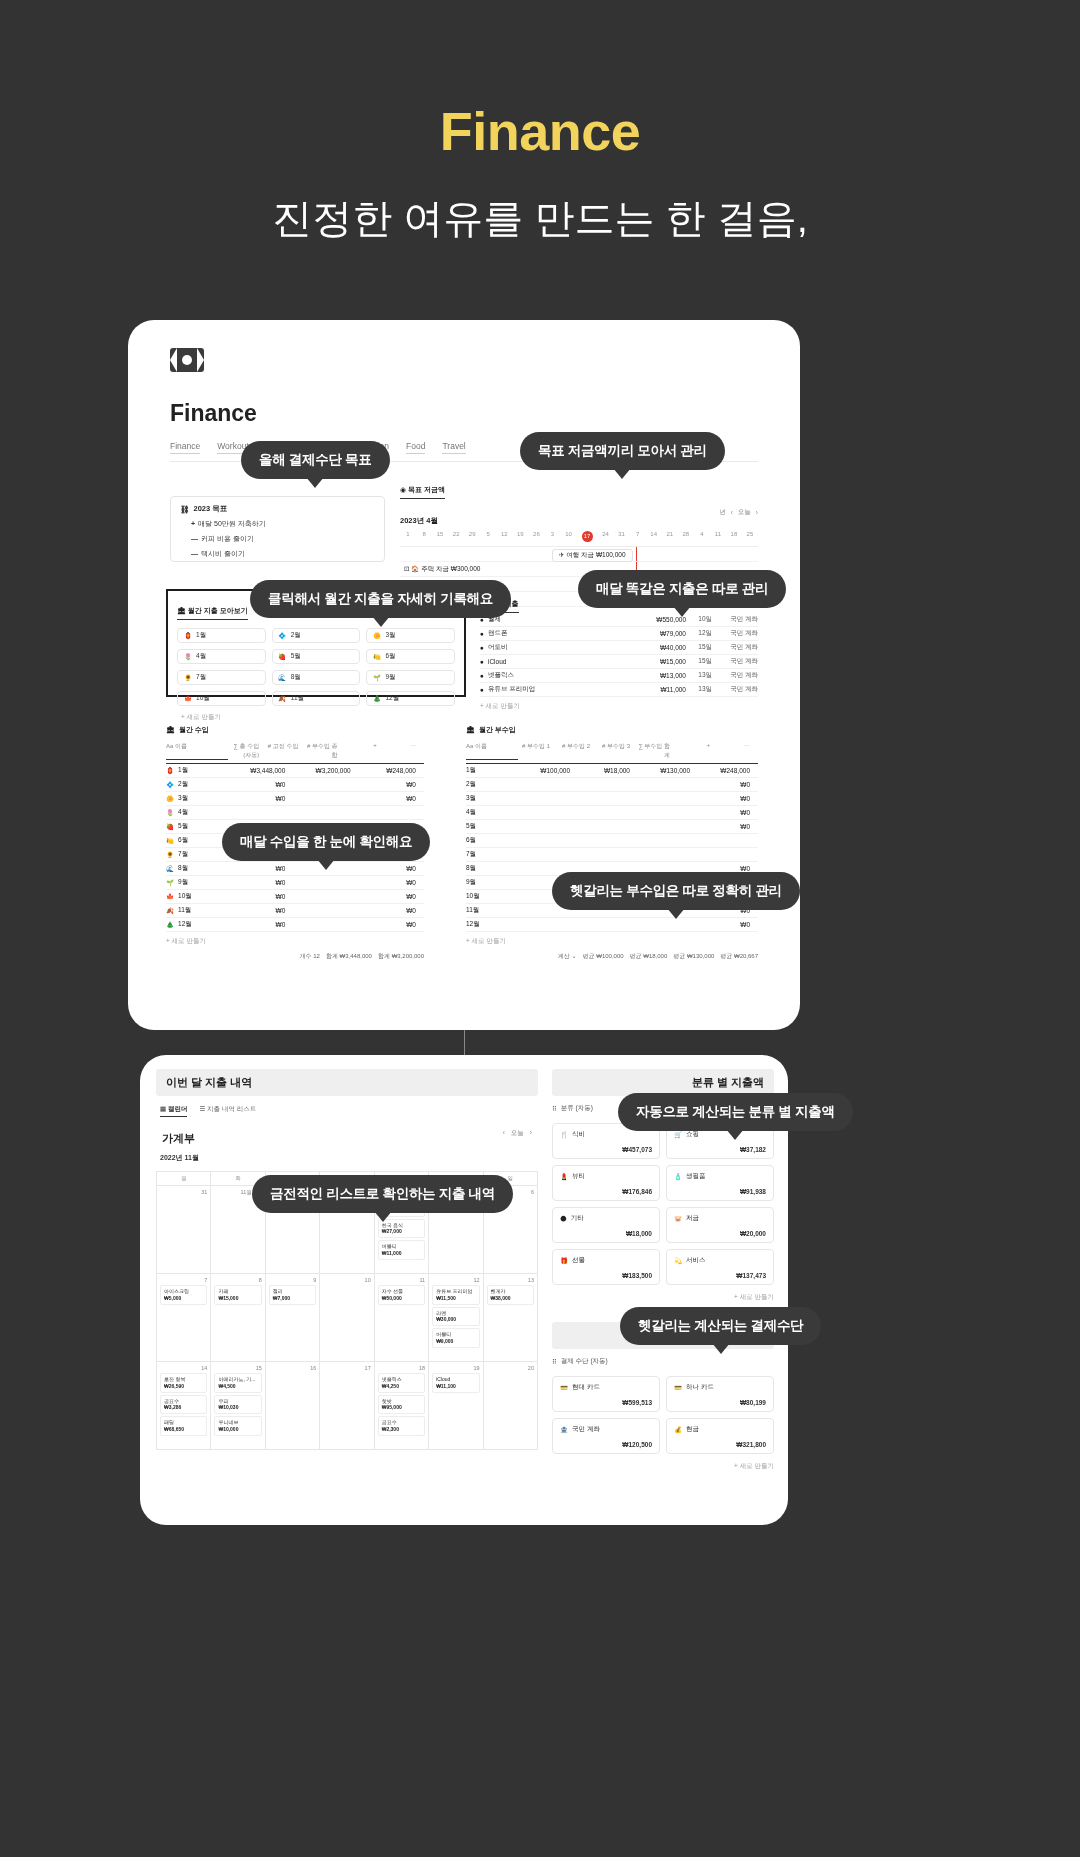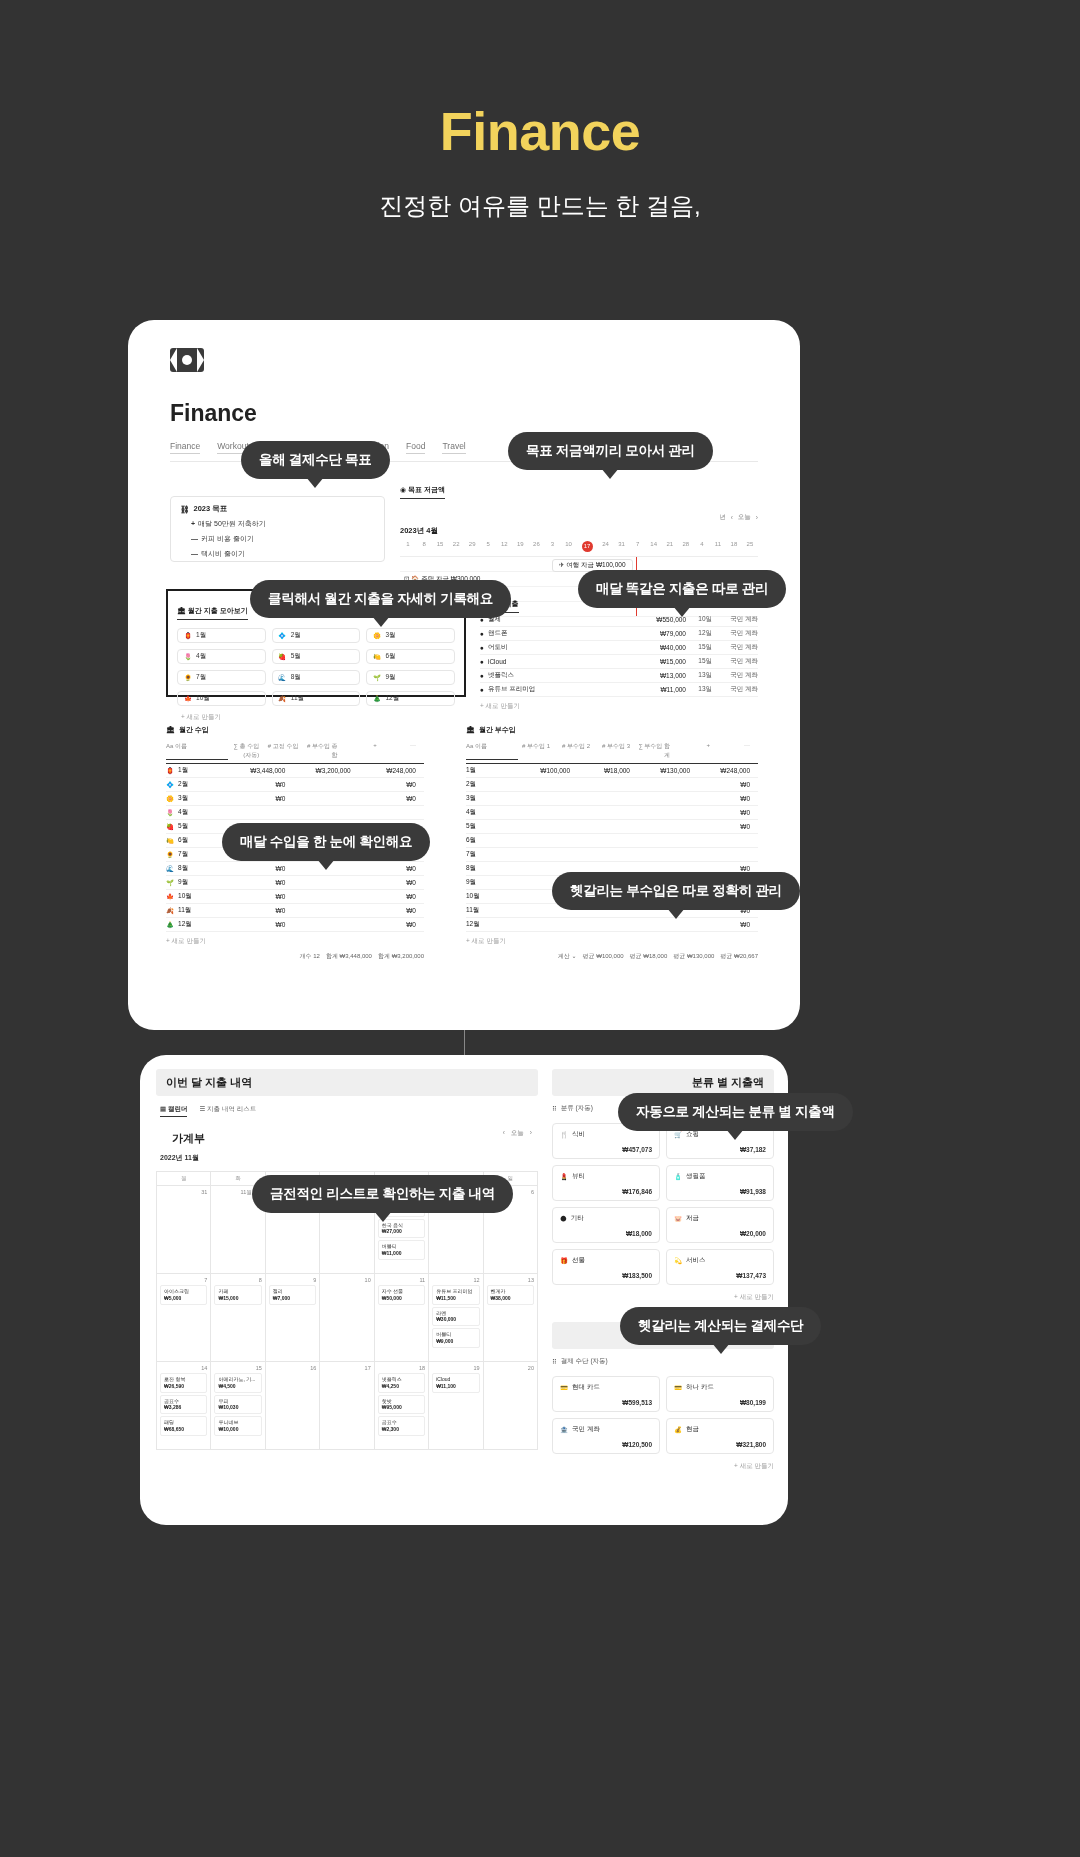--- a/index.html
+++ b/index.html
@@ -11,21 +11,21 @@
     position: relative;
   }
 
   
   .hero { text-align: center; padding-top: 102px; }
   .hero-title {
     font-size: 54px; font-weight: 800; color: #F2D35C;
     letter-spacing: -0.5px; line-height: 1.1;
   }
   .hero-sub {
-    margin-top: 26px; font-size: 24px; color: #FFFFFF;
+    margin-top: 26px; font-size: 40px; color: #FFFFFF;
     font-weight: 500; line-height: 1.55;
   }
 
   
   .card {
     position: absolute; background: #FFFFFF; border-radius: 26px;
     overflow: hidden;
   }
   #card-top { left: 128px; top: 320px; width: 672px; height: 710px; }
   #card-bottom { left: 140px; top: 1055px; width: 648px; height: 470px; }
@@ -66,21 +66,21 @@
     border: 1px solid #E4E4E4; border-radius: 4px; padding: 7px 9px;
   }
   .goals-head { font-size: 7.5px; font-weight: 700; color: #222; display:flex; gap:4px; align-items:center;}
   .goal-item { font-size: 7px; color: #333; margin: 5px 0 0 11px; }
   .goal-item b { font-weight: 700; margin-right: 3px; }
 
   
   .savings { position: absolute; left: 272px; top: 158px; width: 358px; }
   .savings-tab { font-size: 7px; font-weight:700; color:#222; border-bottom:1.5px solid #333;
     display:inline-block; padding-bottom:3px; }
-  .savings-month { font-size: 7.5px; font-weight:700; color:#222; margin-top:27px; }
+  .savings-month { font-size: 7.5px; font-weight:700; color:#222; margin-top:17px; }
   .tl-head { display:flex; justify-content:space-between; align-items:center; }
   .tl-nav { font-size:6.5px; color:#888; display:flex; gap:5px; align-items:center;}
   .tl-ticks { display:flex; margin-top:5px; font-size:6px; color:#999; }
   .tl-ticks span { flex:1; text-align:center; }
   .tl-ticks span.today {
     color:#fff; background:#E03A2F; border-radius:50%;
     width:11px; height:11px; line-height:11px; flex:none; margin:0 5px;
   }
   .tl-body { position:relative; border-top:1px solid #EDEDED; margin-top:4px; }
   .tl-row { height:15px; border-bottom:1px solid #F2F2F2; position:relative; }
@@ -138,21 +138,21 @@
 
   
   .b-left  { position:absolute; left:16px; top:14px; width:382px; }
   .b-right { position:absolute; left:412px; top:14px; width:222px;text-align:right; }
   .bsec-title {
     background:#EFEFEF; font-size:11px; font-weight:700; color:#222;
     padding:6px 10px; border-radius:3px;
   }
   .bviews { display:flex; gap:12px; font-size:6.5px; color:#666; margin-top:9px; padding-left:4px;}
   .bviews .on { color:#222; font-weight:700; border-bottom:1.5px solid #333; padding-bottom:2px; }
-  .ledger-title { font-size:11px; font-weight:700; color:#222; margin:14px 0 0 16px; }
+  .ledger-title { font-size:11px; font-weight:700; color:#222; margin:14px 0 0 6px; }
   .ledger-month { font-size:7px; font-weight:700; color:#333; margin:7px 0 0 4px; }
   .cal-nav { position:absolute; right:6px; top:60px; font-size:6.5px; color:#888; display:flex; gap:6px;}
   .cal {
     margin-top:8px; border-top:1px solid #E6E6E6; border-left:1px solid #E6E6E6;
     display:grid; grid-template-columns:repeat(7,1fr);
   }
   .cal-dow {
     font-size:5.5px; color:#999; text-align:center; padding:3px 0;
     border-right:1px solid #E6E6E6; border-bottom:1px solid #E6E6E6;
   }
@@ -932,20 +932,20 @@
             <span>현금</span>
           </div>
           <div class="cat-amt">₩321,800</div>
         </div>
       </div>
     <div class="blank-new">+ 새로 만들기</div>
   </div>
 </div>
 
 <div class="bubble" style="left:241px; top:441px;">올해 결제수단 목표</div>
-<div class="bubble" style="left:508px; top:432px;">목표 저금액끼리 모아서 관리</div>
+<div class="bubble" style="left:520px; top:432px;">목표 저금액끼리 모아서 관리</div>
 <div class="bubble" style="left:250px; top:580px;">클릭해서 월간 지출을 자세히 기록해요</div>
 <div class="bubble" style="left:578px; top:570px;">매달 똑같은 지출은 따로 관리</div>
 <div class="bubble" style="left:222px; top:823px;">매달 수입을 한 눈에 확인해요</div>
 <div class="bubble" style="left:552px; top:872px;">헷갈리는 부수입은 따로 정확히 관리</div>
 <div class="bubble" style="left:618px; top:1093px;">자동으로 계산되는 분류 별 지출액</div>
 <div class="bubble" style="left:620px; top:1307px;">헷갈리는 계산되는 결제수단</div>
 <div class="bubble" style="left:252px; top:1175px;">금전적인 리스트로 확인하는 지출 내역</div>
 
 </body></html>

